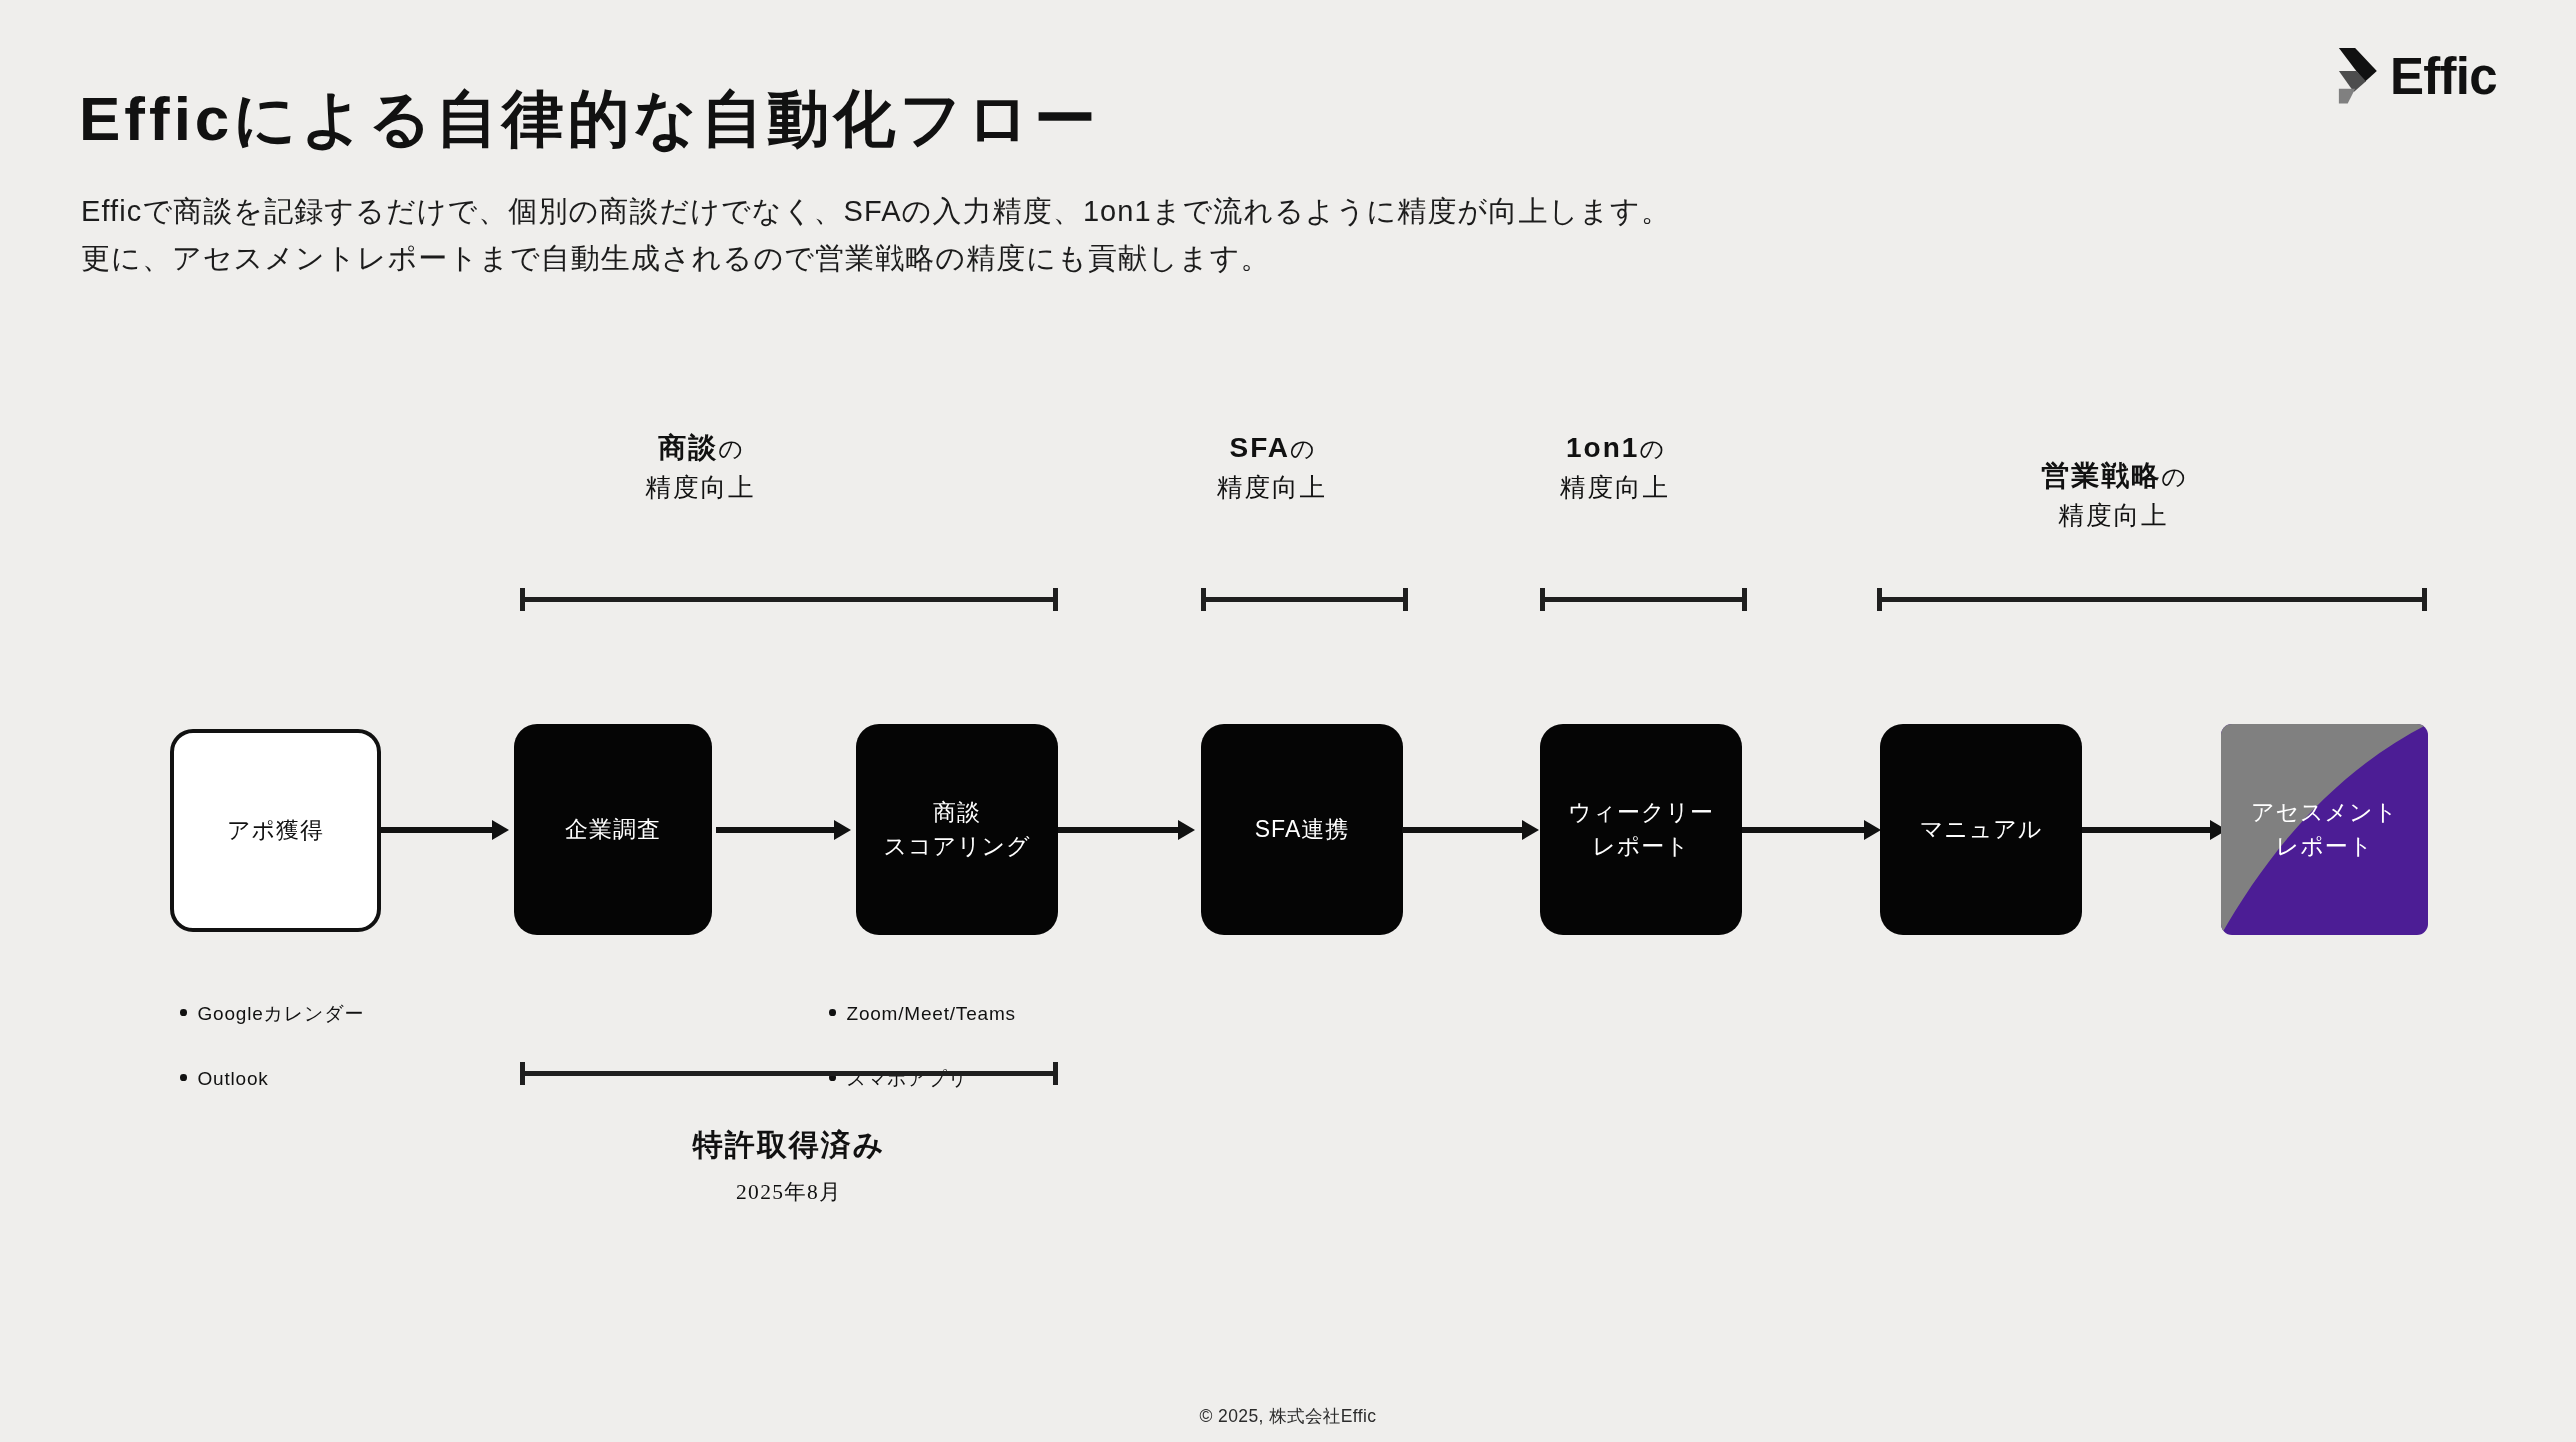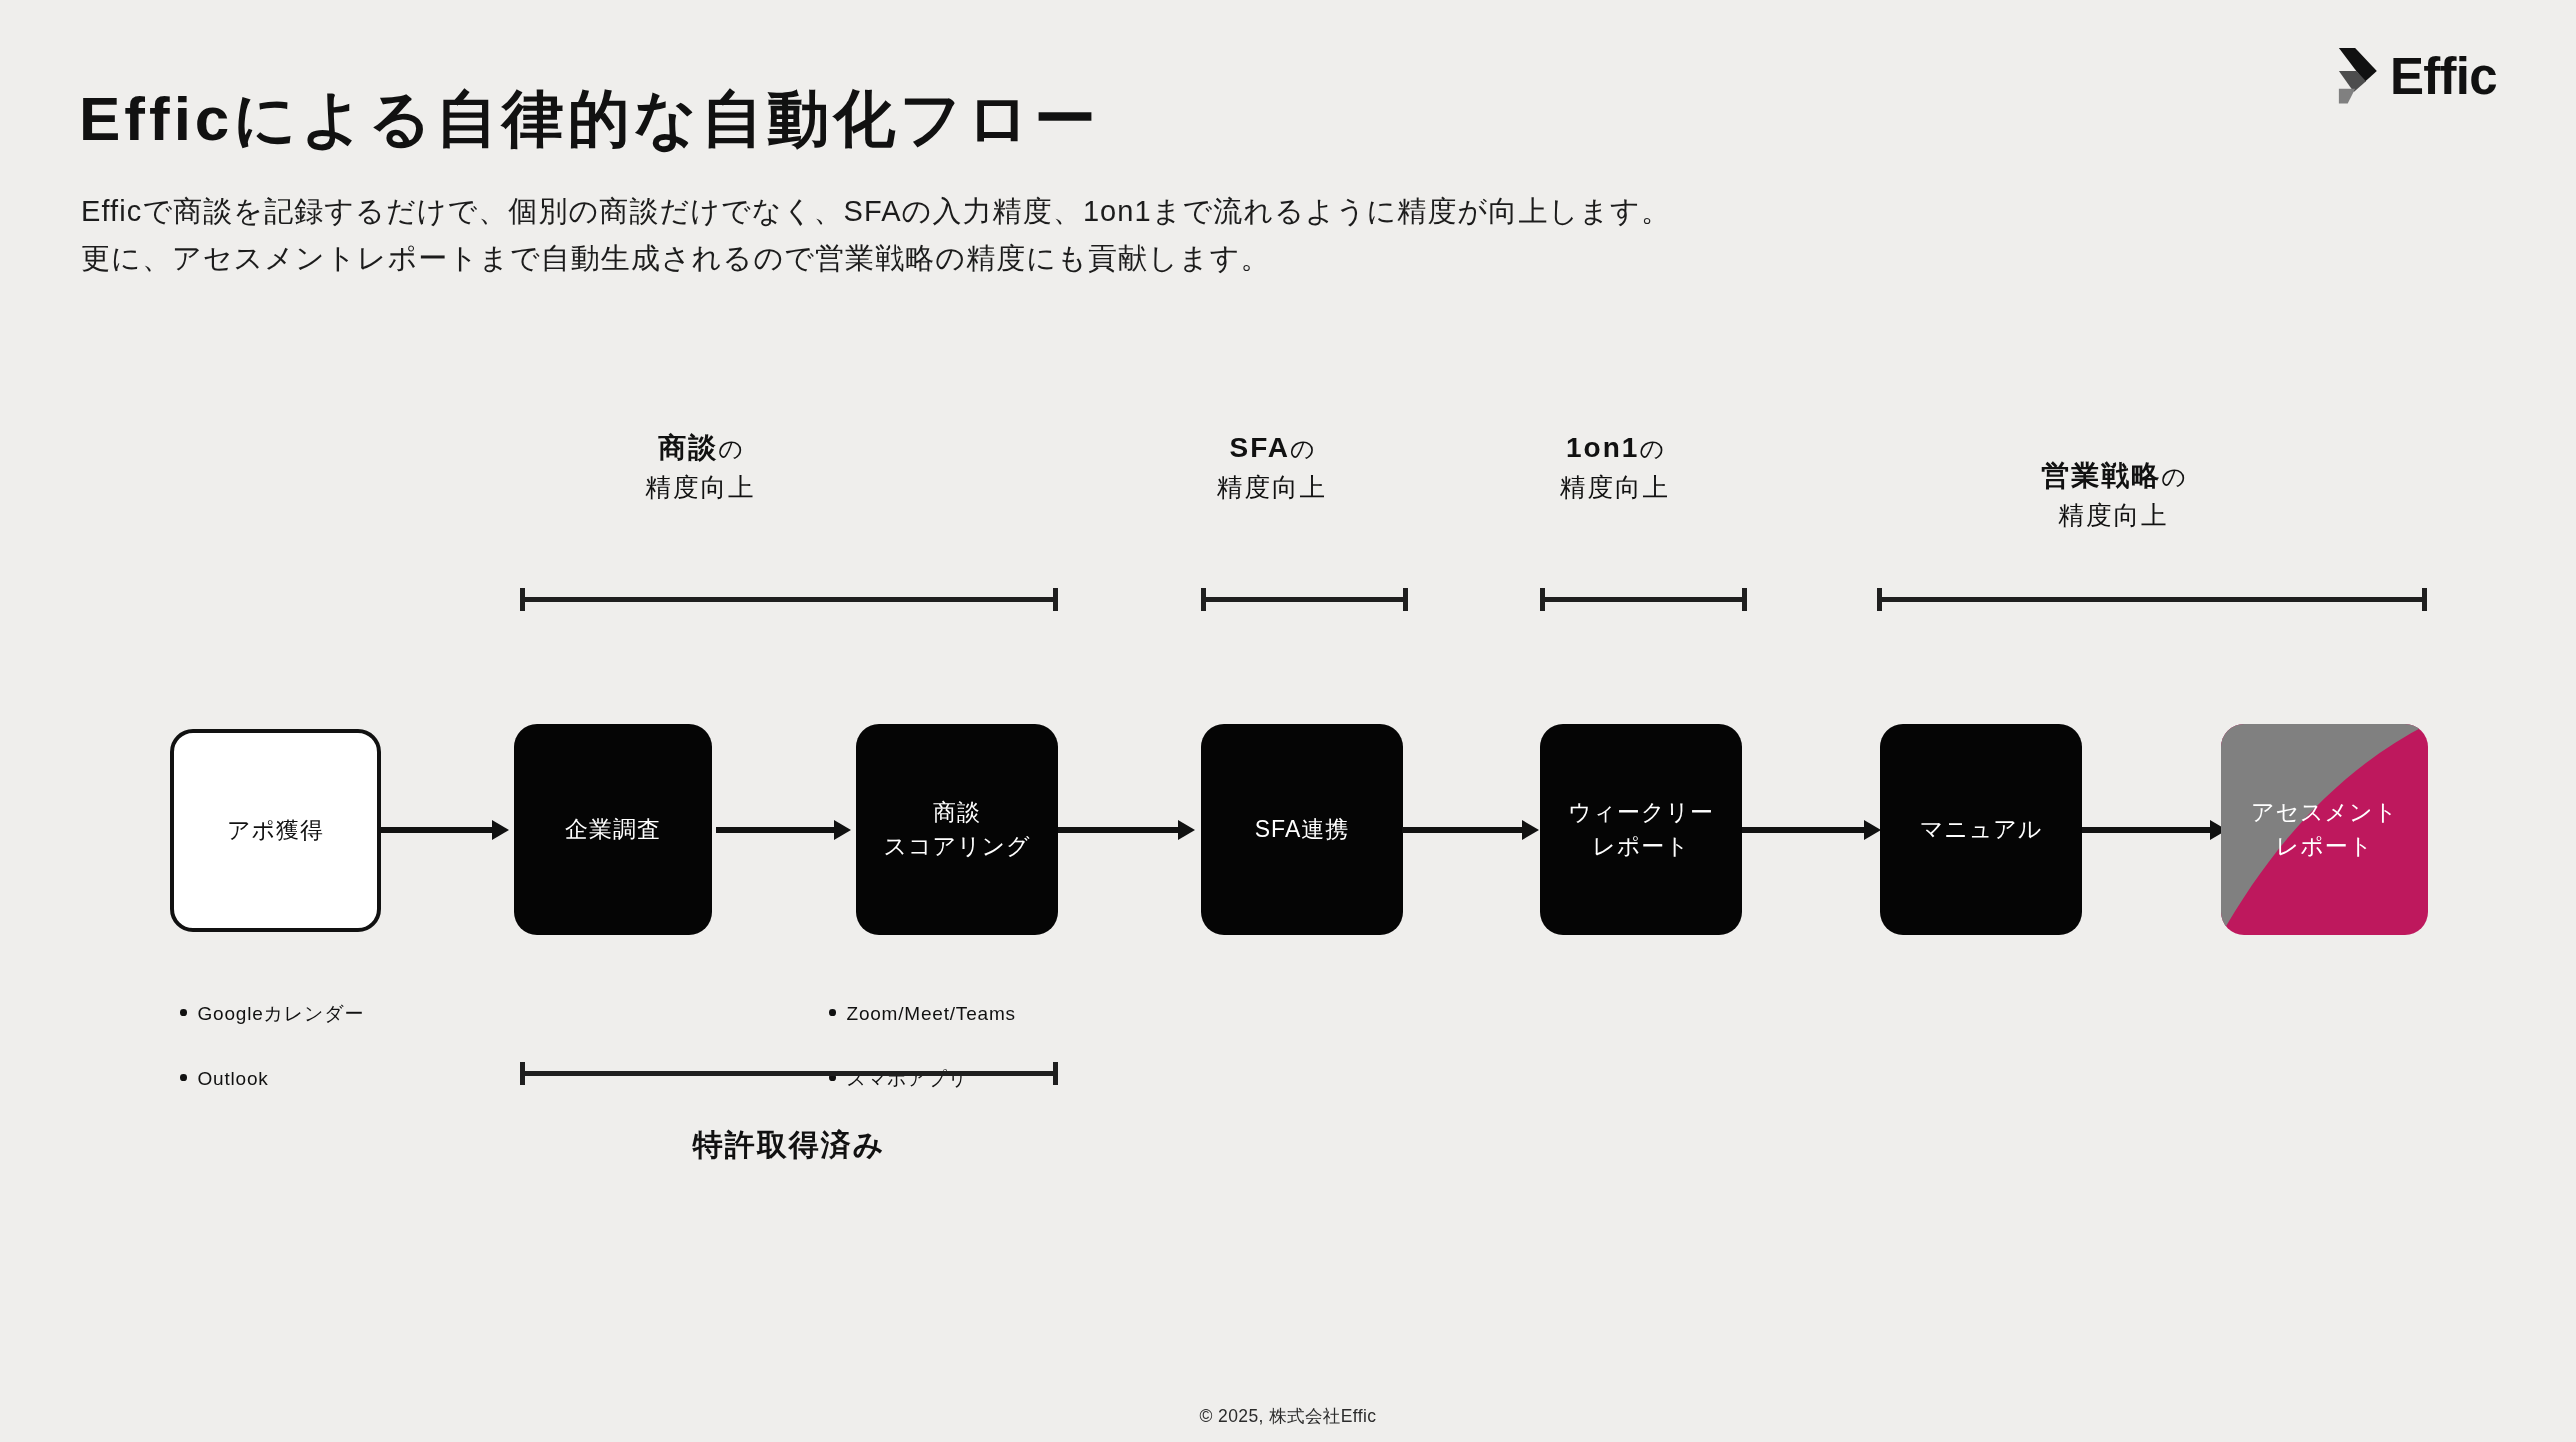--- a/index.html
+++ b/index.html
@@ -130,22 +130,23 @@
   .flow-box.variant-outline {
     background: #ffffff;
     border: 4.7px solid #111111;
     color: #111111;
   }
   .flow-box.variant-solid {
     background: #050505;
     color: #ffffff;
   }
   .flow-box.variant-gradient {
-    background: #be185d;
+    background: #4c1d95;
     color: #ffffff;
+    border-radius: 11px;
   }
   .flow-box.variant-gradient .swoosh {
     position: absolute;
     z-index: 1;
     left: 0; top: 0;
     width: 100%;
     height: 100%;
   }
 
   
@@ -392,16 +393,17 @@
 </div>
 
 <div class="bracket" style="left:520px; top:1062px; width:538px;">
   <div class="cap left"></div>
   <div class="bar"></div>
   <div class="cap right"></div>
 </div>
 
 <div id="patent-note" style="left:520px; top:1125px; width:538px;">
   <div id="patent-title">特許取得済み</div>
+  <div id="patent-date">2025年8月</div>
 </div>
 
 <div id="footer-copyright">© 2025, 株式会社Effic</div>
 
 
 </body></html>

